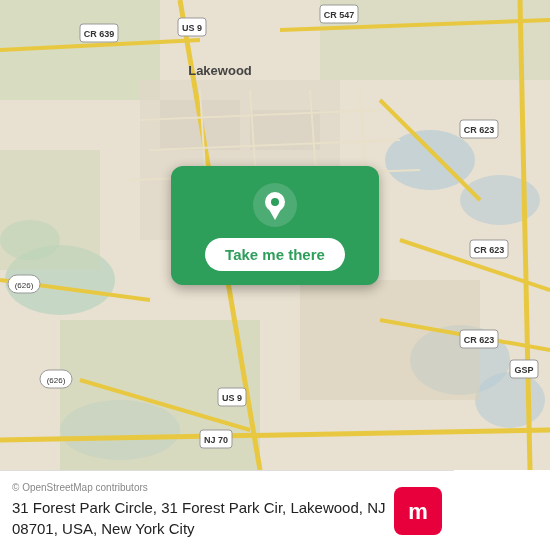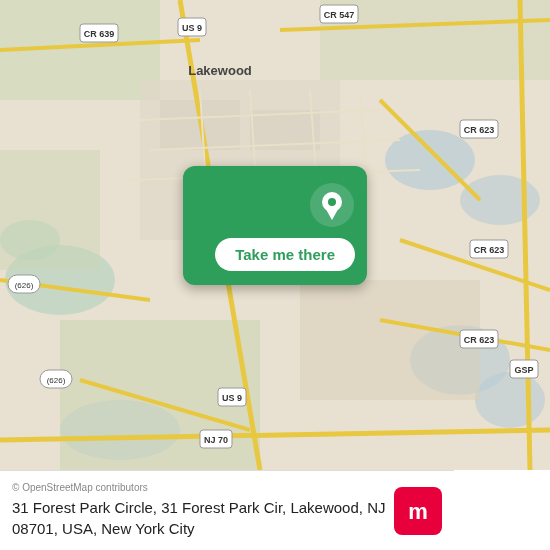--- a/index.html
+++ b/index.html
@@ -26,25 +26,25 @@
     }
 
     
     #location-card {
       position: absolute;
       top: 50%;
       left: 50%;
       transform: translate(-50%, -58%);
       background-color: #2e9e5b;
       border-radius: 12px;
-      width: 184px;
+      width: 208px;
       padding: 16px 12px 14px;
       display: flex;
       flex-direction: column;
-      align-items: flex-end;
+      align-items: center;
       box-shadow: 0 4px 12px rgba(0,0,0,0.3);
       cursor: pointer;
     }
 
     #pin-icon {
       width: 46px;
       height: 46px;
       margin-bottom: 10px;
     }
 

